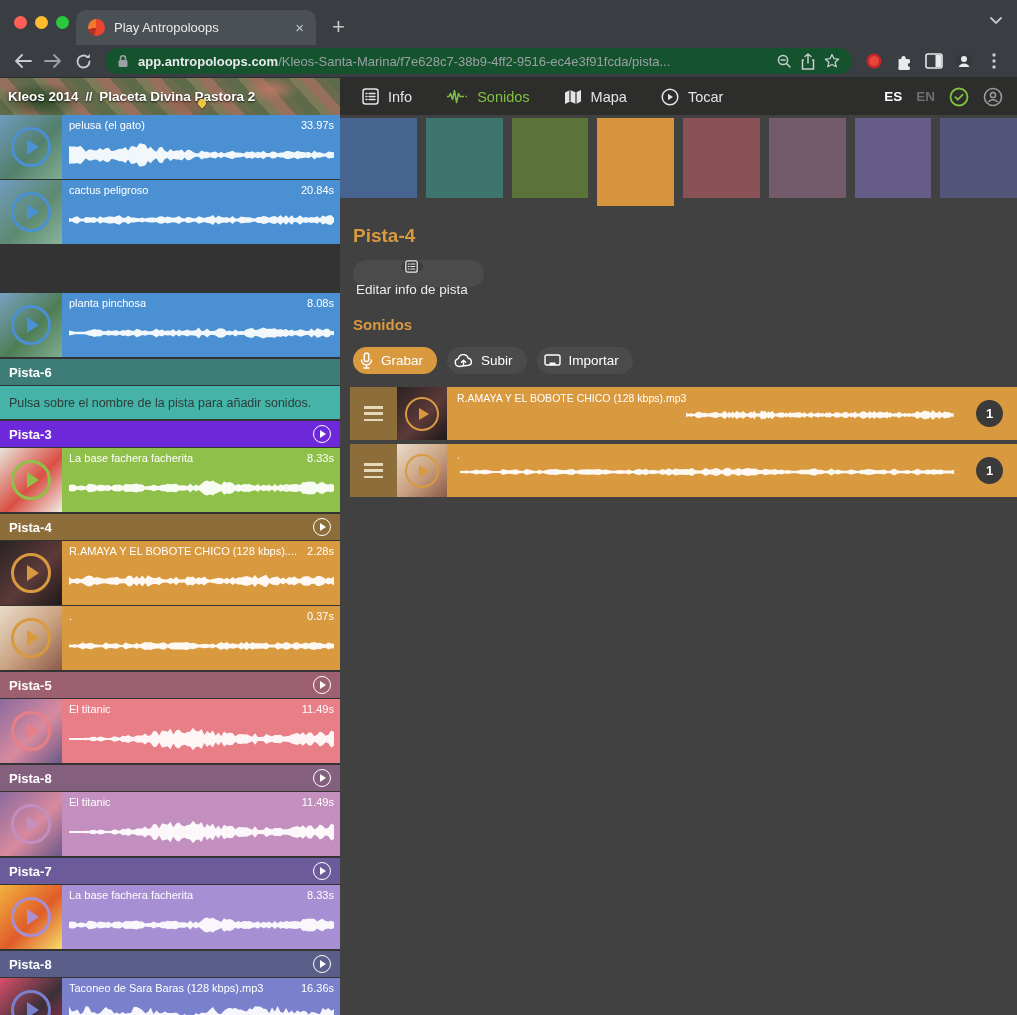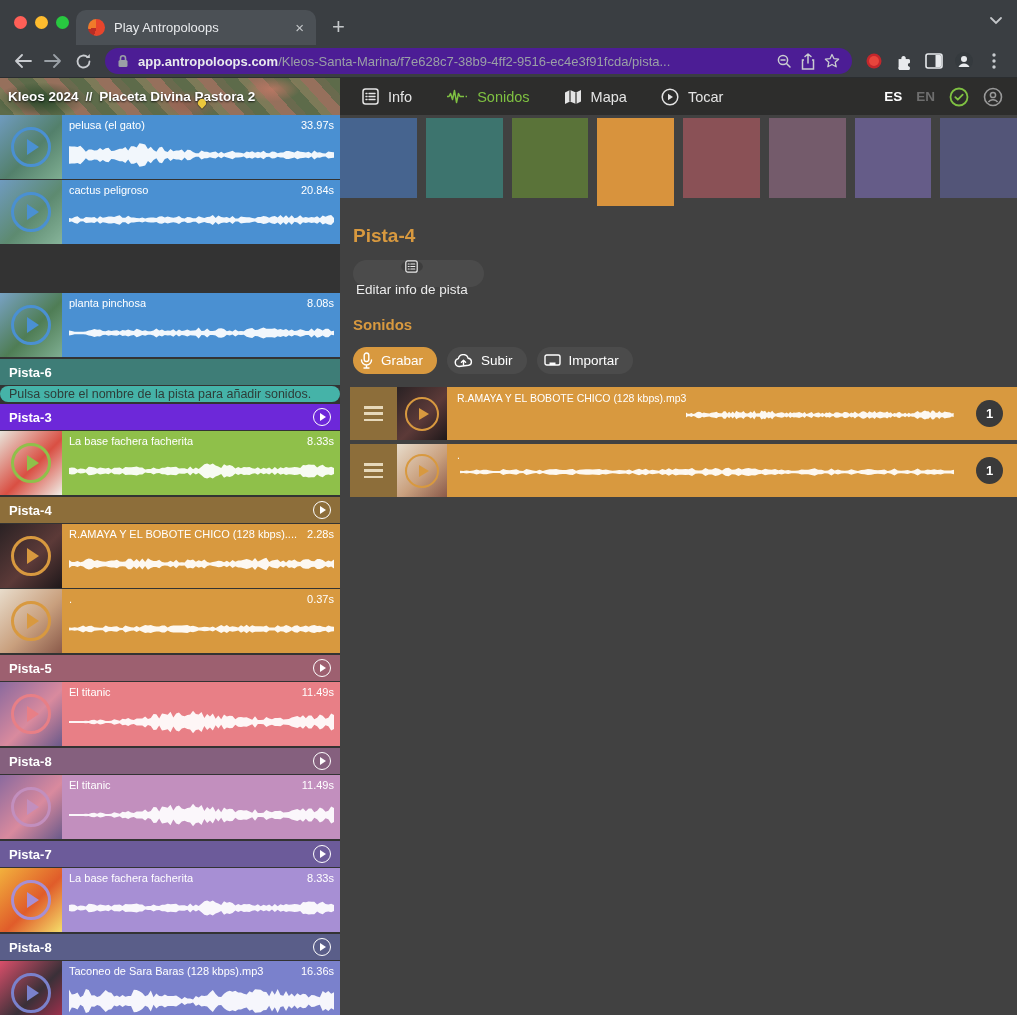--- a/index.html
+++ b/index.html
@@ -17,21 +17,21 @@
   .favicon { width:17px; height:17px; border-radius:50%;
       background:conic-gradient(#e8452c 0 55%, #b92d24 55% 72%, #f07a2a 72% 100%); flex:none; }
   .tab-title { color:#e8eaed; font-size:13px; flex:1; white-space:nowrap; overflow:hidden; }
   .tab-close { color:#c4c7ca; font-size:15px; line-height:1; cursor:default; }
   .newtab { color:#c4c7ca; font-size:22px; font-weight:300; margin:0 0 7px 16px; line-height:1; }
   .tab-chevron { position:absolute; right:14px; top:16px; }
 
   .toolbar { height:33px; background:#3a3e42; display:flex; align-items:center; padding:0 9px;
              gap:2px; border-bottom:1px solid #2a2d30; }
   .tool-btn { width:28px; height:28px; display:flex; align-items:center; justify-content:center; flex:none; }
-  .omnibox { flex:1; height:26px; background:#4c1d95; border-radius:13px; display:flex; align-items:center;
+  .omnibox { flex:1; height:26px; background:#14532d; border-radius:13px; display:flex; align-items:center;
              padding:0 12px; gap:9px; margin:0 6px; min-width:0; }
   .url { font-size:13px; white-space:nowrap; overflow:hidden; flex:1; color:#9aa0a6; }
   .url b { color:#e8eaed; font-weight:700; }
   .omni-ico { flex:none; display:flex; align-items:center; }
 
   
   .appheader { height:37px; display:flex; background:#2d2d2c; }
   .crumbwrap { width:340px; flex:none; position:relative; overflow:hidden;
       background:
         radial-gradient(40px 18px at 80% 30%, rgba(190,120,100,.85), rgba(190,120,100,0) 70%),
@@ -53,21 +53,21 @@
   
   .content { display:flex; height:900px; }
   aside { width:340px; flex:none; background:#333; display:flex; flex-direction:column; gap:2px; overflow:hidden; }
   .track-section { display:flex; flex-direction:column; gap:1px; flex:none; }
   .sec-head { height:26px; display:flex; align-items:center; justify-content:space-between;
               padding:0 9px; color:#fff; font-size:13px; font-weight:700; }
   .sec-play { width:18px; height:18px; border:1.5px solid #fff; border-radius:50%; background:transparent;
               display:flex; align-items:center; justify-content:center; flex:none; }
   .sec-play .t { width:0; height:0; border-left:6px solid #fff; border-top:4px solid transparent;
                  border-bottom:4px solid transparent; margin-left:2px; }
-  .sec-note { height:16px; display:flex; align-items:center; padding:0 9px; font-size:12.5px; color:#2e3d39;border-radius:13px; }
+  .sec-note { height:33px; display:flex; align-items:center; padding:0 9px; font-size:12.5px; color:#2e3d39; }
   .snd { height:64px; display:flex; }
   .snd-thumb { width:62px; flex:none; position:relative; }
   .play-ring { position:absolute; inset:0; margin:auto; width:40px; height:40px; border-radius:50%;
                border:3px solid var(--c); display:flex; align-items:center; justify-content:center; }
   .play-ring .t { width:0; height:0; border-left:12px solid var(--c); border-top:8px solid transparent;
                   border-bottom:8px solid transparent; margin-left:3px; }
   .snd-body { flex:1; min-width:0; display:flex; flex-direction:column; padding:4px 6px 2px 7px; }
   .snd-top { display:flex; justify-content:space-between; gap:6px; color:#fff; font-size:11px; line-height:13px; }
   .snd-name { white-space:nowrap; overflow:hidden; }
   .snd-dur { flex:none; }
@@ -202,21 +202,21 @@
       <svg class="ic" width="4" height="16" viewBox="0 0 4 16">
           <circle cx="2" cy="2" r="1.7" fill="#c9ccd0"></circle>
           <circle cx="2" cy="8" r="1.7" fill="#c9ccd0"></circle>
           <circle cx="2" cy="14" r="1.7" fill="#c9ccd0"></circle>
         </svg>
     </span>
   </div>
 
   <div class="appheader">
     <div class="crumbwrap">
-      <span class="crumb-txt">Kleos 2024</span>
+      <span class="crumb-txt">Kleos 2014</span>
       <span class="crumb-sep">//</span>
       <span class="crumb-txt">Placeta Divina Pastora 2</span>
       <span class="map-pin"></span>
     </div>
     <div class="appnav">
       <div class="navitem">
         <span>
           <svg class="ic" width="17" height="17" viewBox="0 0 17 17">
               <rect x="1" y="1" width="15" height="15" rx="2.5" stroke="#e4e4e4" stroke-width="1.5" fill="none"></rect>
               <path d="M4 5.5h1M7 5.5h6M4 8.5h1M7 8.5h6M4 11.5h1M7 11.5h6" stroke="#e4e4e4" stroke-width="1.4" stroke-linecap="round"></path>

